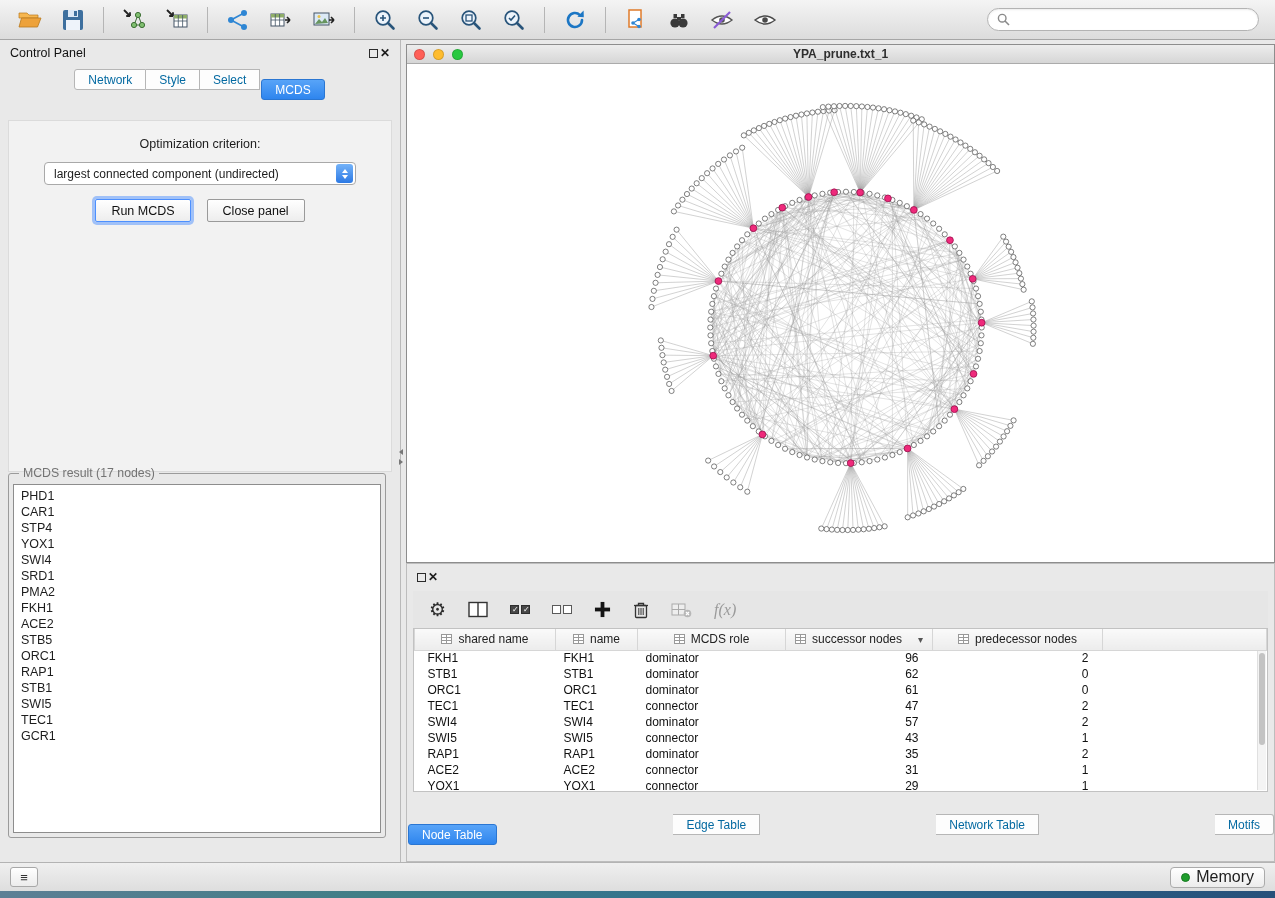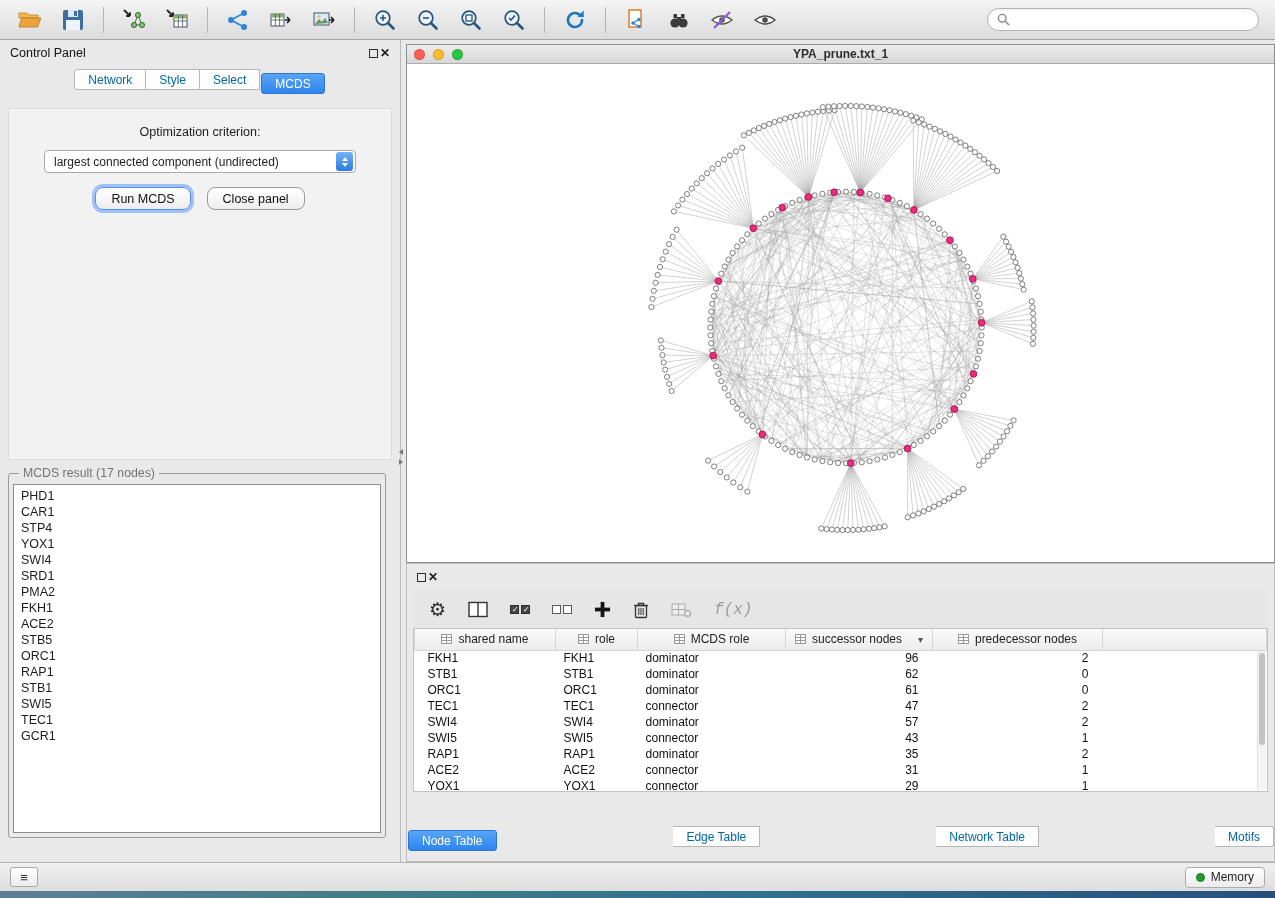--- a/index.html
+++ b/index.html
@@ -19,30 +19,30 @@
   
   .control-panel{position:absolute;left:0;top:0;width:401px;height:822px;background:#e9e9e9;border-right:1px solid #b9b9b9}
   .panel-header{height:26px;display:flex;align-items:center;padding:0 10px;gap:2px}
   .panel-title{flex:1;font-size:12.5px;color:#111}
   .float-box{width:9px;height:9px;border:1.5px solid #2b2b2b;display:inline-block}
   .close-x{font-size:12px;font-weight:bold;color:#1b1b1b;line-height:1}
   .seg-tabs{display:flex;justify-content:center;margin-top:3px}
   .seg-tab{padding:3px 13px;background:#fdfdfd;border:1px solid #b6b6b6;border-left:none;font-size:12px;color:#0369a1;height:21px;display:flex;align-items:center}
   .seg-tab:first-child{border-left:1px solid #b6b6b6;border-radius:3px 0 0 3px}
   .seg-tab:last-child{border-radius:0 3px 3px 0}
-  .seg-tab.active{background:linear-gradient(#58a4f8,#2e85ee);color:#fff;border:1px solid #2a76d2;border-radius:3px;margin:4px 1px}
+  .seg-tab.active{background:linear-gradient(#58a4f8,#2e85ee);color:#fff;border:1px solid #2a76d2;border-radius:3px;margin:10px 1px}
   .cp-card{margin:10px 8px 0;background:#f2f2f2;border:1px solid #dbdbdb;height:352px;padding-top:16px}
   .opt-label{text-align:center;margin-bottom:11px;font-size:12.5px}
   .combo{margin:0 auto;width:312px;height:23px;background:#fff;border:1px solid #a9a9a9;border-radius:4px;display:flex;align-items:center}
   .combo-text{flex:1;padding:0 9px;font-size:12px;white-space:nowrap;overflow:hidden}
   .combo-step{width:17px;height:19px;margin-right:2px;border-radius:3px;background:linear-gradient(#74b3f9,#2c79e4);display:flex;flex-direction:column;align-items:center;justify-content:center;gap:2px}
   .tri{width:0;height:0;border-left:3.5px solid transparent;border-right:3.5px solid transparent}
   .tri.up{border-bottom:4px solid #fff}.tri.down{border-top:4px solid #fff}
   .btn-row{display:flex;justify-content:center;gap:16px;margin-top:14px}
-  .btn{height:23px;padding:4px 15px;background:linear-gradient(#ffffff,#ededed);border:1px solid #9a9a9a;border-radius:8px;font-size:12.5px;display:flex;align-items:center;color:#111}
+  .btn{height:23px;padding:4px 15px;background:linear-gradient(#ffffff,#ededed);border:1px solid #9a9a9a;border-radius:2px;font-size:12.5px;display:flex;align-items:center;color:#111}
   .btn.focused{box-shadow:0 0 0 3px rgba(77,144,254,.5);border-color:#4d90fe}
   fieldset.mcds{position:absolute;left:8px;right:14px;top:426px;bottom:24px;border:1px solid #9b9b9b;border-radius:3px;padding:4px;background:#e9e9e9}
   fieldset.mcds legend{font-size:12.3px;padding:0 4px;margin-left:6px;color:#737373}
   .mcds-list{width:100%;height:100%;background:#fff;border:1px solid #8d8d8d;overflow:hidden;padding:3px 0}
   .mcds-item{padding:0 7px;height:16px;line-height:16px;font-size:12.5px}
 
   .splitter-handle{position:absolute;left:396px;top:404px;width:9px;height:26px;display:flex;flex-direction:column;align-items:center;justify-content:center;gap:4px}
   .splitter-handle .tri.left{border-top:3.5px solid transparent;border-bottom:3.5px solid transparent;border-right:4px solid #777;border-left:none}
   .splitter-handle .tri.right{border-top:3.5px solid transparent;border-bottom:3.5px solid transparent;border-left:4px solid #777;border-right:none}
 
@@ -56,38 +56,38 @@
   .net-canvas svg{position:absolute;left:0;top:0;width:100%;height:100%}
 
   
   .table-panel{position:absolute;left:4px;top:523px;right:0;height:299px;background:#e9e9e9;border:1px solid #bdbdbd}
   .tp-toolbar{height:38px;margin:1px 6px 0;display:flex;align-items:center;gap:22px;padding:0 16px;background:#e6e6e6;border-bottom:1px solid #cfcfcf}
   .tool-ico{display:flex;align-items:center;gap:2px}
   .gear{font-size:19px;color:#2d2d2d;line-height:1}
   .cbx{width:9px;height:9px;border:1px solid #5a5a5a;display:inline-block;position:relative;background:#fff}
   .cbx.on{background:#474747;border-color:#2e2e2e}
   .cbx.on::after{content:"\2713";color:#fff;font-size:8px;position:absolute;left:1px;top:-1px}
-  .fx{font-family:Liberation Mono, monospace;font-style:italic;font-size:16px;color:#9a9a9a}
+  .fx{font-family:Liberation Serif, serif;font-style:italic;font-size:16px;color:#9a9a9a}
   .tp-table-wrap{position:absolute;left:6px;right:6px;top:64px;height:164px;background:#fff;border:1px solid #c2c2c2;overflow:hidden}
   table.node-table{border-collapse:collapse;table-layout:fixed;width:100%}
   .node-table th{height:21px;background:linear-gradient(#fafafa,#ececec);border:1px solid #d6d6d6;border-top:none;font-weight:normal;font-size:12px;color:#222}
   .node-table th .th-inner{display:flex;align-items:center;justify-content:center;gap:6px}
   .hdr-drop{color:#555;font-size:10px;margin-left:10px}
   .node-table td{height:16px;font-size:12px;color:#111;white-space:nowrap;overflow:hidden}
   .node-table td.c-text{padding-left:13px}
   .node-table td.c-text2{padding-left:8px}
   .node-table td.c-num{text-align:right;padding-right:14px}
   .vscroll{position:absolute;right:1px;top:22px;bottom:1px;width:9px;background:#f4f4f4;border-left:1px solid #e0e0e0}
   .vscroll .thumb{position:absolute;left:1px;right:1px;top:2px;height:92px;background:#c3c3c3;border-radius:4px}
   .tp-tabs{position:absolute;bottom:6px;left:0;right:0;display:flex;justify-content:space-between}
 
   
   .status-bar{position:absolute;left:0;top:862px;width:1275px;height:29px;background:linear-gradient(#efefef,#dedede);border-top:1px solid #b3b3b3;display:flex;align-items:center;padding:0 10px}
   .hamburger{width:28px;height:20px;border:1px solid #a8a8a8;border-radius:3px;background:linear-gradient(#fff,#ececec);display:flex;align-items:center;justify-content:center;font-size:13px;color:#333}
-  .memory-btn{margin-left:auto;height:21px;padding:0 10px;border:1px solid #ababab;border-radius:4px;background:linear-gradient(#fff,#ececec);display:flex;align-items:center;gap:6px;font-size:12px}
+  .memory-btn{margin-left:auto;height:21px;padding:0 10px;border:1px solid #ababab;border-radius:4px;background:linear-gradient(#fff,#ececec);display:flex;align-items:center;gap:6px;font-size:16px}
   .mem-dot{width:9px;height:9px;border-radius:50%;background:#1f9d2c;border:1px solid #167a20}
   .desktop-strip{position:absolute;left:0;top:891px;width:1275px;height:7px;background:linear-gradient(90deg,#5d7f95,#3f7e86 30%,#2f6f90 60%,#27507a)}
 </style>
 </head>
 <body>
 
 <div class="toolbar">
   <div class="tbtn">
     <svg width="26" height="26" viewBox="0 0 26 26">
         <path d="M2 6h8l2 2h9v3H2z" fill="#f6b64f" stroke="#b97a1e" stroke-width="0.7"></path>
@@ -1128,21 +1128,21 @@
                   </span>
                 </th>
                 <th>
                   <span class="th-inner">
                     <svg width="11" height="10" viewBox="0 0 11 10">
                       <rect x="0.5" y="0.5" width="10" height="9" fill="#fff" stroke="#999"></rect>
                       <line x1="0.5" y1="3.5" x2="10.5" y2="3.5" stroke="#999"></line>
                       <line x1="0.5" y1="6.5" x2="10.5" y2="6.5" stroke="#999"></line>
                       <line x1="5.5" y1="0.5" x2="5.5" y2="9.5" stroke="#999"></line>
                     </svg>
-                    <span>role</span>
+                    <span>name</span>
                   </span>
                 </th>
                 <th>
                   <span class="th-inner">
                     <svg width="11" height="10" viewBox="0 0 11 10">
                       <rect x="0.5" y="0.5" width="10" height="9" fill="#fff" stroke="#999"></rect>
                       <line x1="0.5" y1="3.5" x2="10.5" y2="3.5" stroke="#999"></line>
                       <line x1="0.5" y1="6.5" x2="10.5" y2="6.5" stroke="#999"></line>
                       <line x1="5.5" y1="0.5" x2="5.5" y2="9.5" stroke="#999"></line>
                     </svg>

